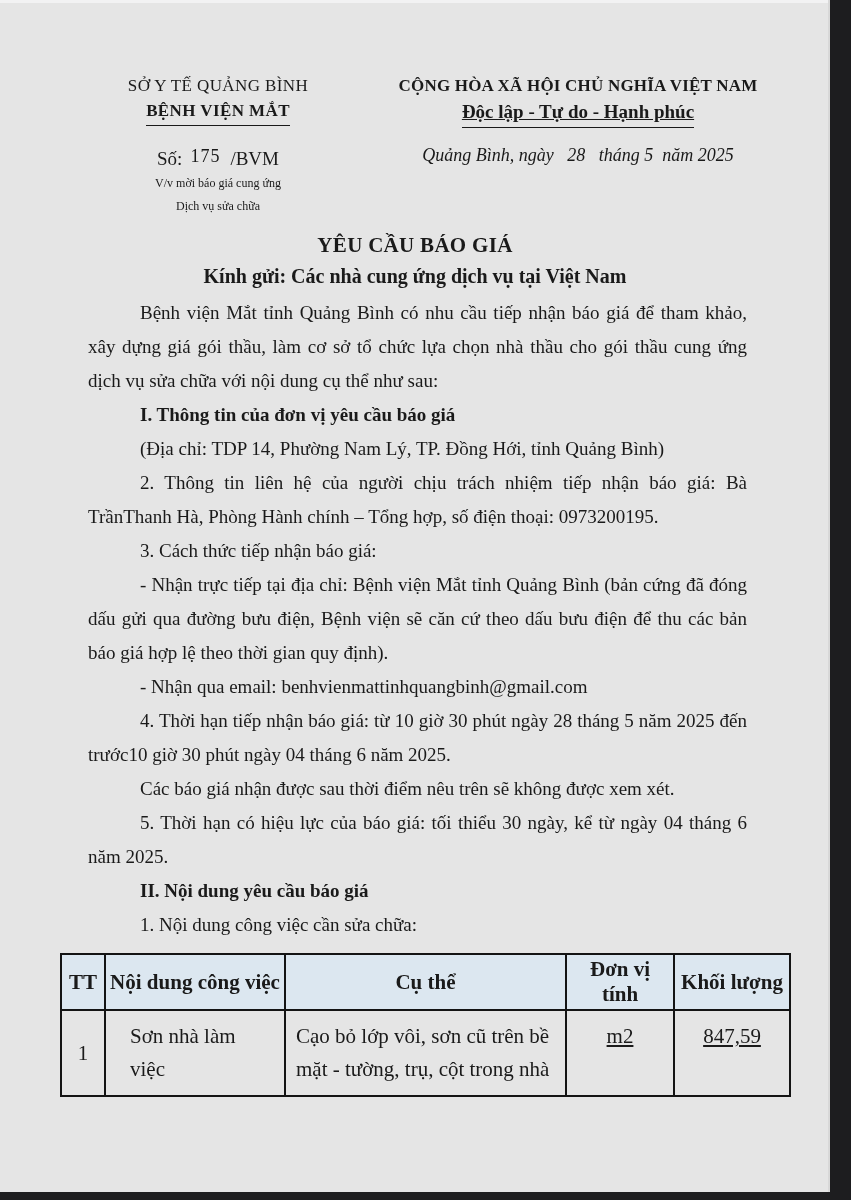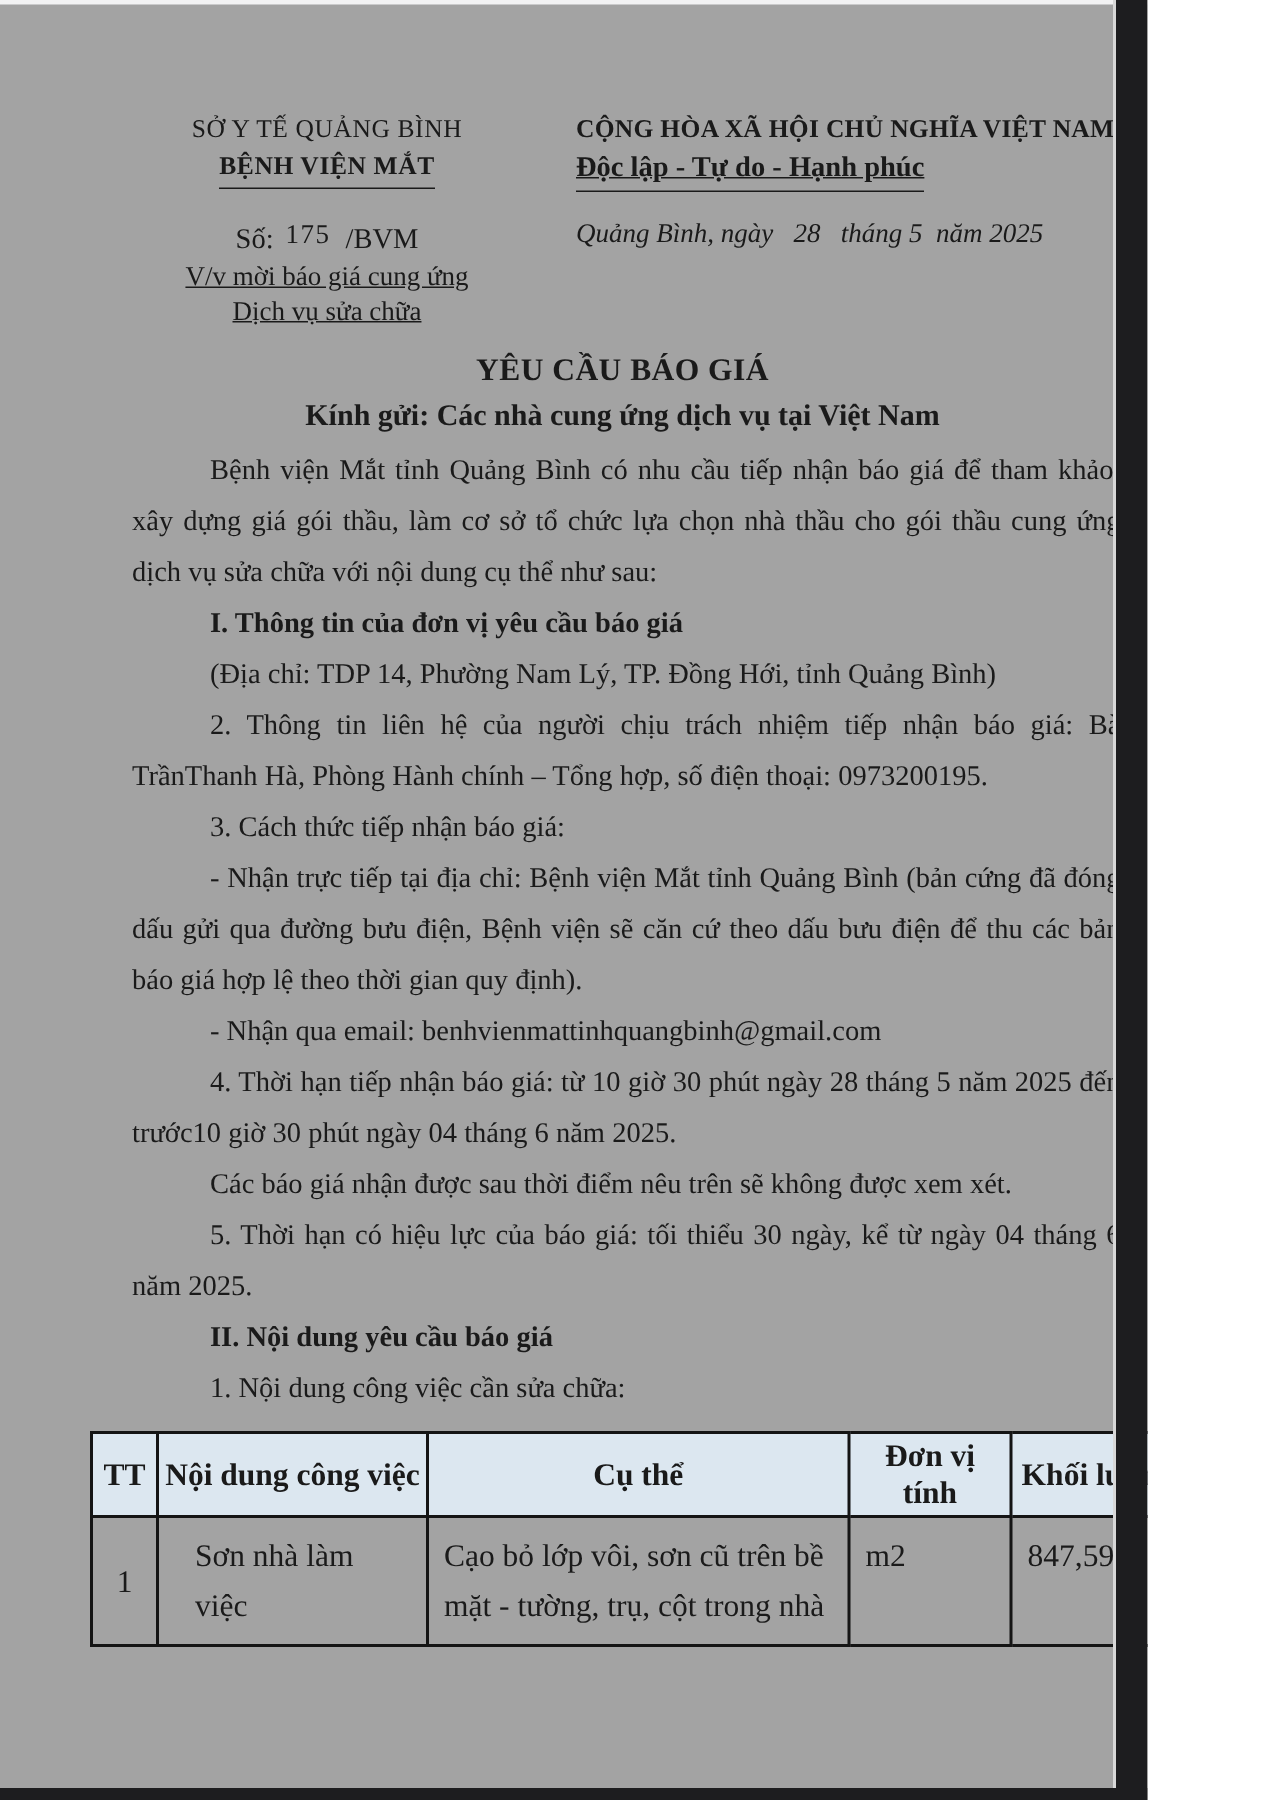--- a/index.html
+++ b/index.html
@@ -1,40 +1,40 @@
 <!DOCTYPE html>
 <html><head>
 <meta charset="utf-8">
 <style>
   html,body{margin:0;padding:0;background:#ffffff;}
   .page{
     position:relative;
-    width:765px;height:1200px;
-    background:#a3a3a3;
+    width:851px;height:1200px;
+    background:#e5e5e5;
     overflow:hidden;
     font-family:"Liberation Serif","DejaVu Serif",serif;
     color:#1a1a1a;
   }
   
   .top-edge{position:absolute;top:0;left:0;right:0;height:3px;background:#f2f2f3;}
   .right-edge{position:absolute;top:0;right:0;width:21px;height:100%;background:#1d1d1f;border-left:2px solid #d8d8d8;}
   .bottom-edge{position:absolute;left:0;bottom:0;width:100%;height:8px;background:#1d1d1f;}
 
   .content{position:absolute;top:0;left:0;width:830px;height:1192px;}
 
   
   .hdr{display:flex;padding:74px 58px 0 86px;}
   .hdr-left{width:264px;text-align:center;flex:none;}
-  .hdr-right{flex:1;text-align:left;padding-left:34px;}
+  .hdr-right{flex:1;text-align:center;padding-left:34px;}
   .agency{font-size:17px;letter-spacing:.4px;line-height:24px;}
   .unit-wrap{line-height:25px;text-align:center;}
   .unit{font-size:17px;font-weight:bold;letter-spacing:.4px;display:inline-block;border-bottom:1.6px solid #1a1a1a;padding-bottom:2px;}
   .so-line{margin-top:20px;font-size:19px;line-height:26px;}
   .so-num{font-size:18px;position:relative;top:-3px;margin:0 10px 0 8px;letter-spacing:1px;}
-  .subject{font-size:18px;line-height:23px;text-decoration:underline;}
+  .subject{font-size:12px;line-height:23px;}
   .national{font-size:17px;font-weight:bold;letter-spacing:.2px;line-height:24px;}
   .motto-wrap{line-height:26px;margin-top:1px;}
   .motto{font-size:19px;font-weight:bold;display:inline-block;border-bottom:1.8px solid #1a1a1a;padding-bottom:2px;text-decoration:underline;}
   .dateline{margin-top:15px;font-size:18px;font-style:italic;white-space:pre;line-height:24px;}
 
   
   .doc-title{margin-top:14px;text-align:center;font-size:21px;font-weight:bold;letter-spacing:.3px;line-height:26px;}
   .salutation{margin-top:5px;text-align:center;font-size:20px;font-weight:bold;line-height:26px;}
 
   
@@ -42,21 +42,21 @@
   .doc-body p{margin:0;text-indent:52px;}
   .sec-heading{font-weight:bold;}
   .sec2{margin-top:8px;}
 
   
   .tbl{border-collapse:collapse;table-layout:fixed;width:729px;margin:11px 0 0 60px;font-size:21px;border-radius:28px;}
   .tbl th,.tbl td{border:2px solid #141414;}
   .tbl th{background:#dce7f0;font-weight:bold;height:44px;padding:2px 4px;text-align:center;}
   .tbl td{vertical-align:top;padding:9px 10px;line-height:33px;}
   .tbl td.tt{vertical-align:middle;text-align:center;}
-  .tbl td.center{text-align:left;}
+  .tbl td.center{text-align:center;text-decoration:underline;}
   .tbl td.work{padding-left:24px;}
   .row-main{height:72px;}
 </style>
 </head>
 <body>
 
 <div class="page">
   <div class="top-edge"></div>
 
   <div class="content">

